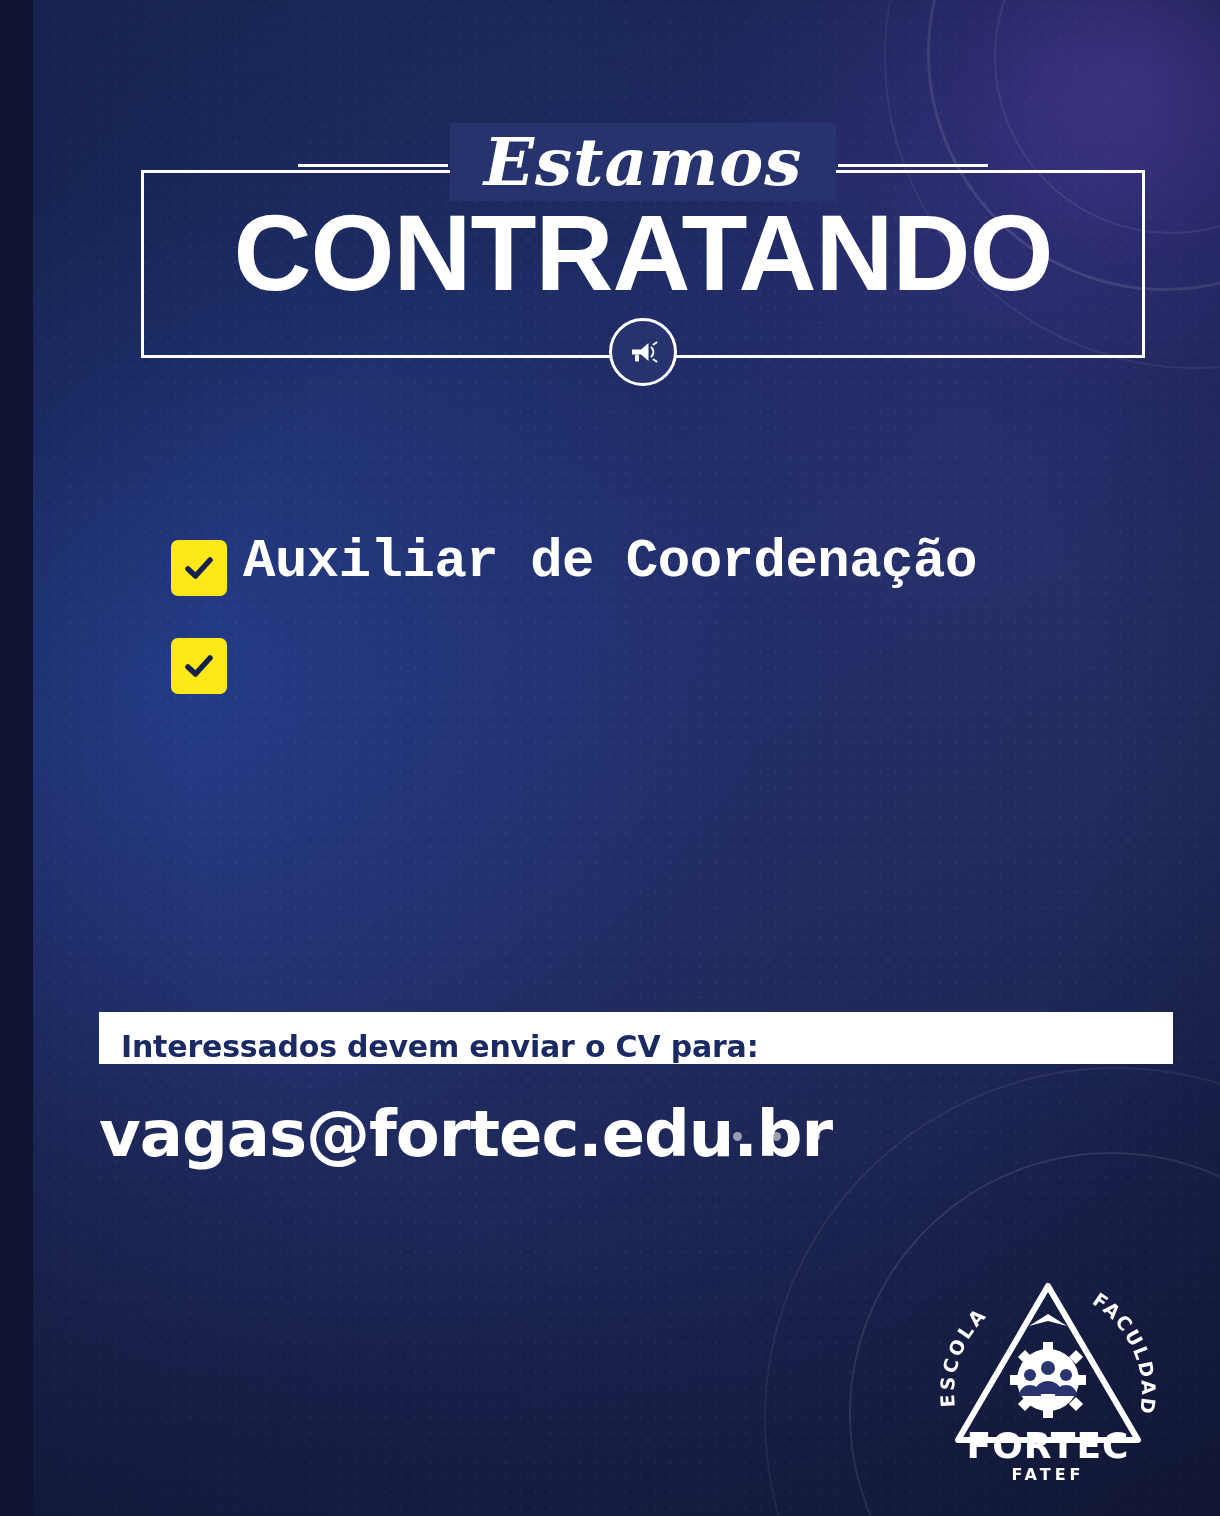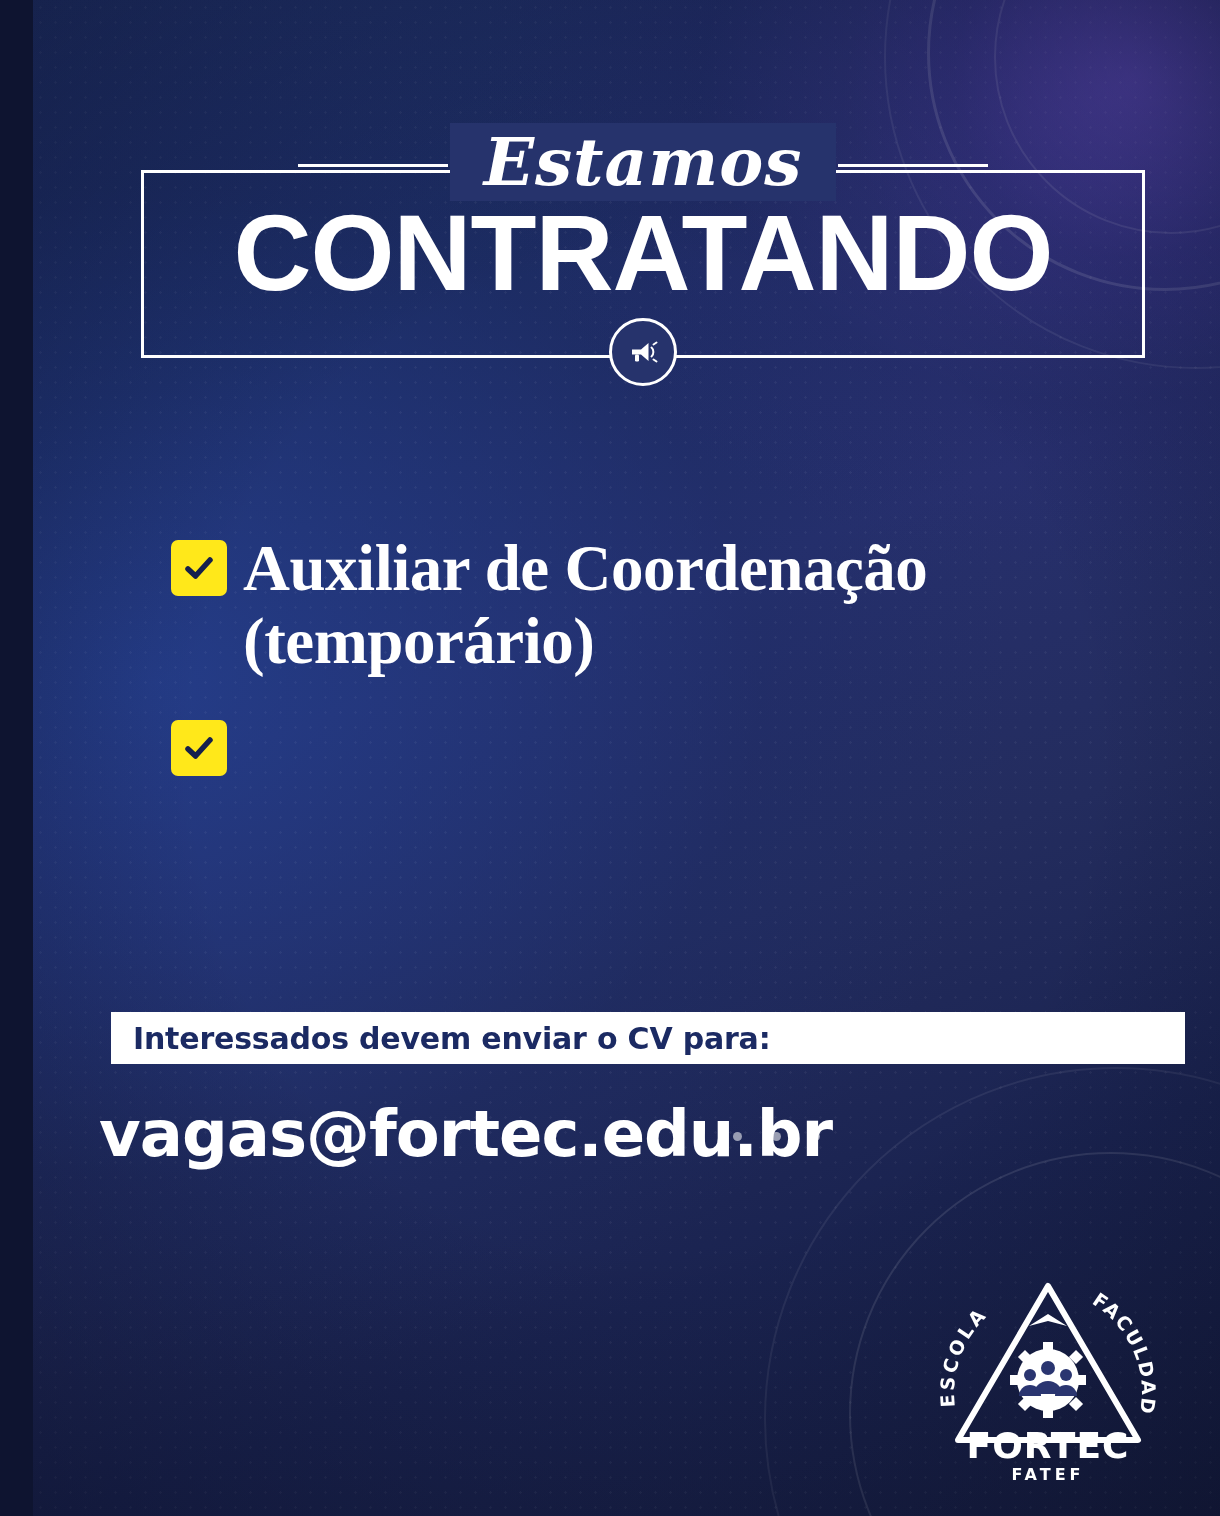--- a/index.html
+++ b/index.html
@@ -144,39 +144,39 @@
     height: 56px;
     background: #ffe81a;
     border-radius: 7px;
     margin-top: 8px;
     margin-right: 16px;
     display: flex;
     align-items: center;
     justify-content: center;
   }
   .vacancy-text {
-    font-family: Liberation Serif, serif;
-    font-weight: 700;
-    font-size: 65px;
+    font-family: Liberation Mono, monospace;
+    font-weight: 700;
+    font-size: 54px;
     line-height: 1.12;
     color: #ffffff;
     letter-spacing: -0.5px;
   }
   .vacancy-text .sub { display: block; }
 
   
   .cv-bar {
     position: absolute;
-    left: 78px;
+    left: 66px;
     top: 1012px;
     width: 1074px;
     height: 52px;
     background: #ffffff;
     display: flex;
-    align-items: center;
+    align-items: flex-end;
   }
   .cv-bar-text {
     font-family: "DejaVu Sans", sans-serif;
     font-weight: 700;
     font-size: 30px;
     color: #1b2a63;
     padding-left: 22px;
     letter-spacing: -0.2px;
   }
   .email {
@@ -244,21 +244,20 @@
   <div class="vacancies">
 
     <div class="vacancy">
       <span class="check">
         <svg width="36" height="36" viewBox="0 0 36 36">
           <path d="M7 19 L14.5 26 L29 10" stroke="#15204d" stroke-width="5.5" fill="none" stroke-linecap="round" stroke-linejoin="round"></path>
         </svg>
       </span>
       <span class="vacancy-text">
         <span>Auxiliar de Coordenação</span>
-        <span class="sub">(temporário)</span>
       </span>
     </div>
 
     <div class="vacancy">
       <span class="check">
         <svg width="36" height="36" viewBox="0 0 36 36">
           <path d="M7 19 L14.5 26 L29 10" stroke="#15204d" stroke-width="5.5" fill="none" stroke-linecap="round" stroke-linejoin="round"></path>
         </svg>
       </span>
     </div>

